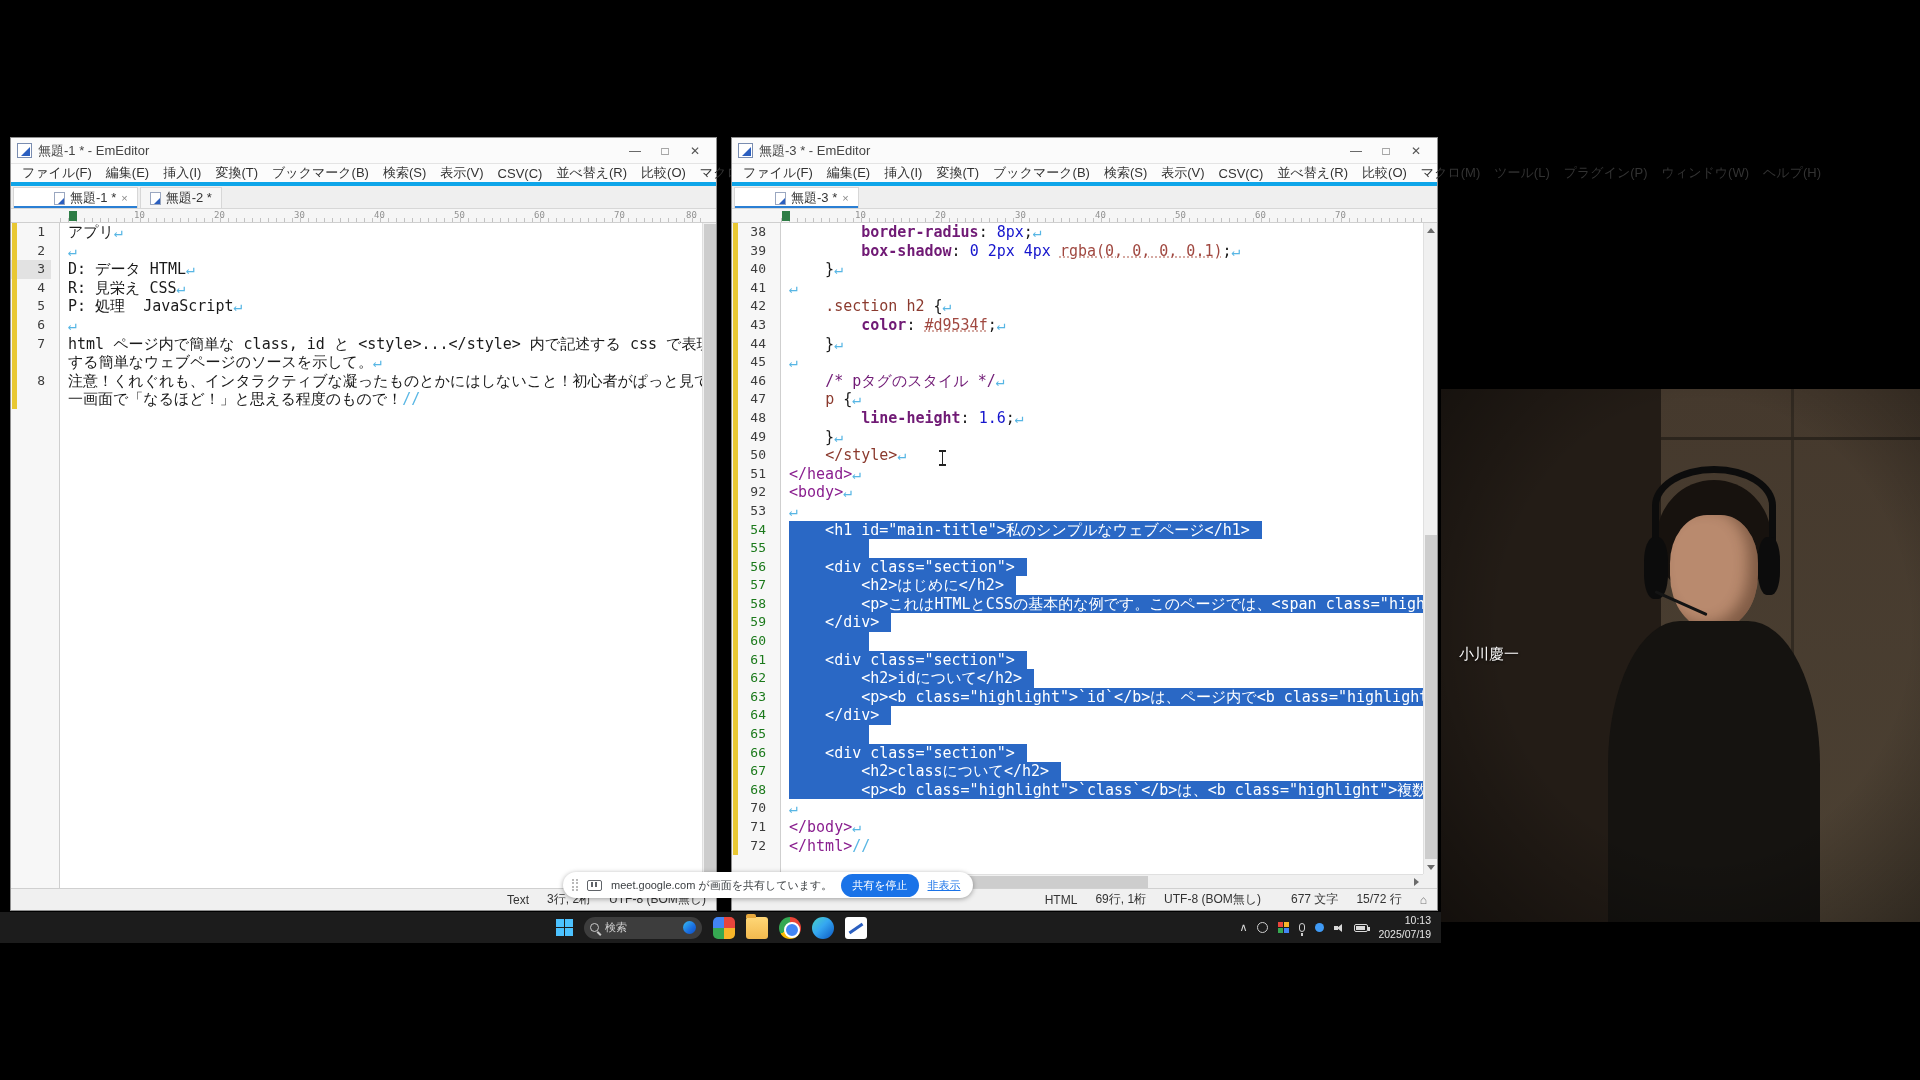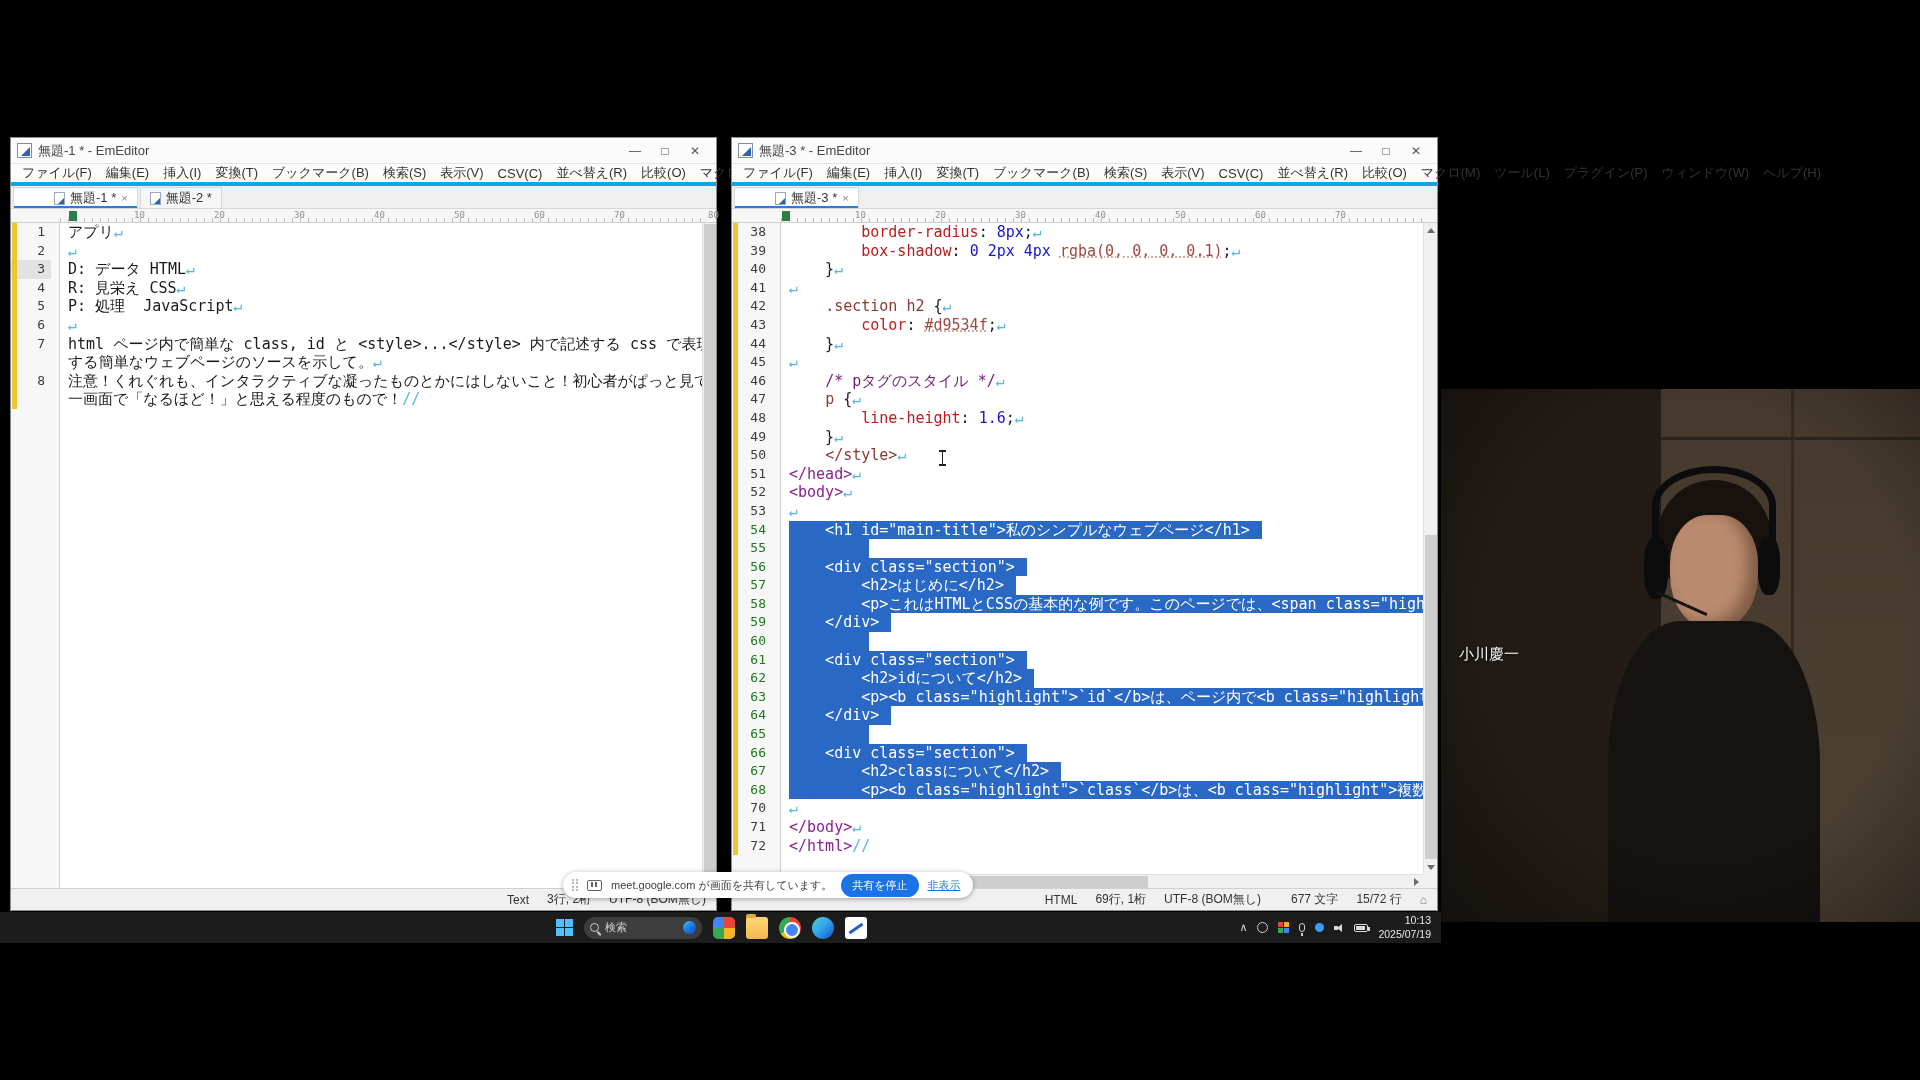--- a/index.html
+++ b/index.html
@@ -57,21 +57,21 @@
          font-family:"DejaVu Sans Mono", monospace; font-size:15px; }
   .ln { flex:0 0 49px; display:flex; align-items:flex-start; position:relative; }
   .stripe { position:absolute; left:1px; top:0; bottom:0; width:5px; background:#e9c832; }
   .num { width:40px; text-align:right; padding-right:6px; font-size:13px; color:#3c3c3c;
          line-height:18.6px; }
   .num.cur { background:#e2e2e2; }
   .num.selnum { color:#1c7a1c; }
   .codetext { flex:1 1 auto; min-width:0; padding-left:8px; color:#1a1a1a; white-space:pre; }
   .wrap .codetext { white-space:pre-wrap; word-break:break-all; }
   .sg-pl  { color:#1a1a1a; }
-  .sg-prop{ color:#b91c1c; }
+  .sg-prop{ color:#701a75;font-weight:bold; }
   .sg-val { color:#1515cd; }
   .sg-clr { color:#a04840; text-decoration:underline dotted #c98f85; }
   .sg-sel { color:#8b3a2e; }
   .sg-com { color:#701a75; }
   .sg-tag { color:#8a1f8f; }
   .nl { color:#58b6e4; }
   .band { display:inline-block; background:#2a68c5; color:#fff; white-space:pre;
           min-height:18.6px; vertical-align:top; padding-right:12px; }
   .row.clip .codetext { overflow:hidden; }
   .row.clip .band { display:block; width:100%; overflow:hidden; padding-right:0; }
@@ -239,21 +239,21 @@
       </div>
     <div class="ruler">
       <i class="colmark" style="left:58px"></i>
     <span class="rnum" style="left: 123px;">10</span>
         <span class="rnum" style="left: 203px;">20</span>
         <span class="rnum" style="left: 283px;">30</span>
         <span class="rnum" style="left: 363px;">40</span>
         <span class="rnum" style="left: 443px;">50</span>
         <span class="rnum" style="left: 523px;">60</span>
         <span class="rnum" style="left: 603px;">70</span>
-        <span class="rnum" style="left: 697px;">80</span>
+        <span class="rnum" style="left: 675px;">80</span>
       </div>
     <div class="editor wrap">
       <div class="gutter-bg"></div>
       <div class="rows">
           <div class="row">
             <span class="ln">
               <i class="stripe"></i>
               <b class="num" style="font-weight: normal;">1</b>
             </span>
             <div class="codetext"><span class="sg-pl">アプリ</span><span class="nl">↵</span></div>
@@ -460,21 +460,21 @@
           <div class="row">
             <span class="ln">
               <i class="stripe"></i>
               <b class="num" style="font-weight: normal;">51</b>
             </span>
             <div class="codetext"><span class="sg-tag">&lt;/head&gt;</span><span class="nl">↵</span></div>
           </div>
           <div class="row">
             <span class="ln">
               <i class="stripe"></i>
-              <b class="num" style="font-weight: normal;">52</b>
+              <b class="num" style="font-weight: normal;">92</b>
             </span>
             <div class="codetext"><span class="sg-tag">&lt;body&gt;</span><span class="nl">↵</span></div>
           </div>
           <div class="row">
             <span class="ln">
               <i class="stripe"></i>
               <b class="num" style="font-weight: normal;">53</b>
             </span>
             <div class="codetext"><span class="nl">↵</span></div>
           </div>

